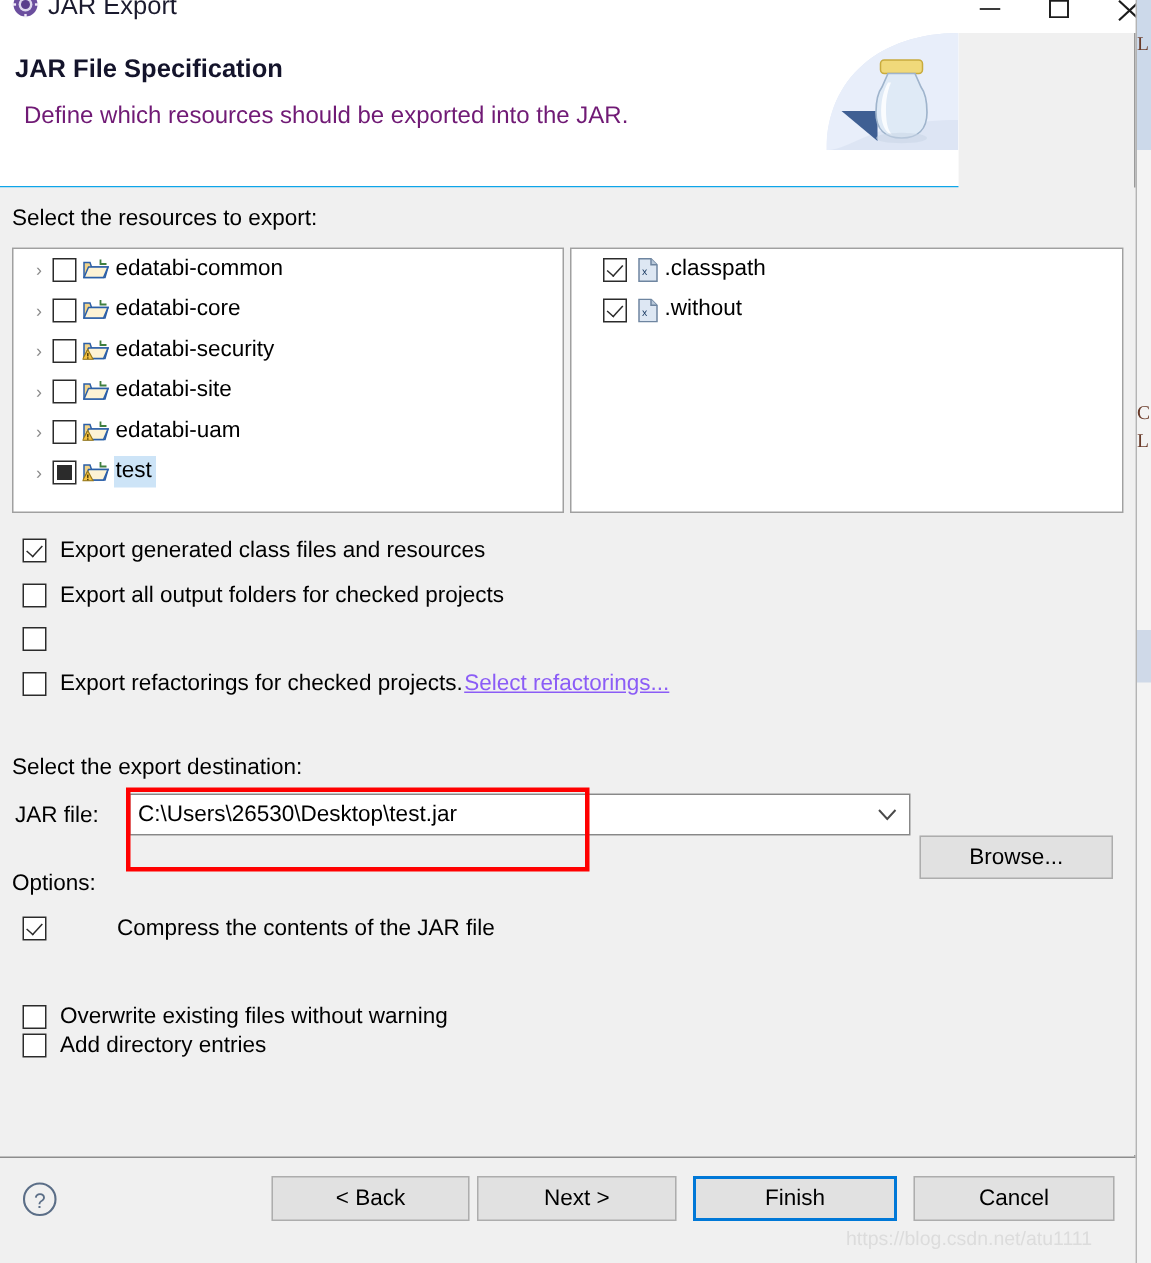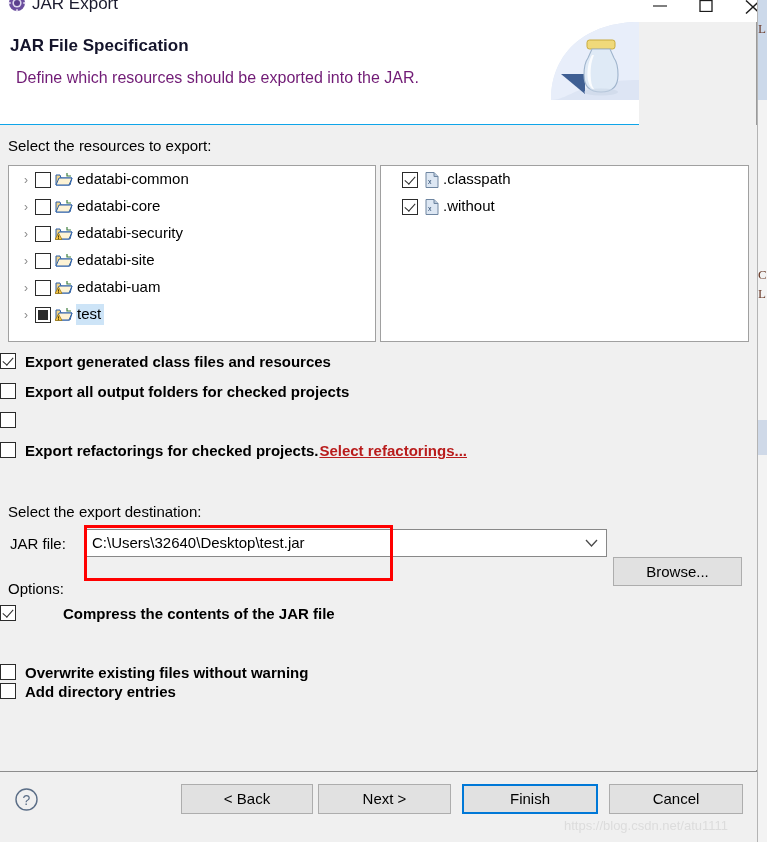--- a/index.html
+++ b/index.html
@@ -187,31 +187,30 @@
   }
   .node-label.selected {
     background: #cde4f7;
   }
   .right-row { padding-left: 6px; }
   .right-row .cbox { margin-right: 3px; }
 
   
   .opt-row {
     position: absolute;
-    left: 0;
+    left: 15px;
     display: flex;
-    align-items: flex-start;
+    align-items: flex-end;
     height: 22px;
-    font-weight: bold;
   }
   .opt-row .cbox { margin-right: 9px; }
   .opt-label { font-size: 15px; white-space: nowrap; }
   .opt-link {
     font-size: 15px;
-    color: #b91c1c;
+    color: #8b5cf6;
     text-decoration: underline;
     margin-left: 1px;
     white-space: nowrap;
     cursor: pointer;
   }
 
   
   #jar-label {
     position: absolute;
     left: 10px; top: 538px;
@@ -468,21 +467,21 @@
       <span class="cbox"></span>
       <span class="opt-label">Export refactorings for checked projects.</span>
       <span class="opt-link">Select refactorings...</span>
     </div>
 
     <div class="section-label" style="left:8px; top:378px;">Select the export destination:</div>
 
     <div id="jar-label" style="top:410px;">JAR file:</div>
 
     <div id="jar-combo" style="top:404px;">
-      <span id="jar-value">C:\Users\32640\Desktop\test.jar</span>
+      <span id="jar-value">C:\Users\26530\Desktop\test.jar</span>
       <svg id="jar-arrow" width="13" height="9" viewBox="0 0 13 9">
         <path d="M1 1 L6.5 7 L12 1" fill="none" stroke="#4a4a4a" stroke-width="1.3"></path>
       </svg>
     </div>
 
     <div id="browse-btn" style="top:392px;margin-top:40px;">Browse...</div>
 
     <div id="red-annotation" style="top:400px;"></div>
 
     <div class="section-label" style="left:8px; top:455px;">Options:</div>

